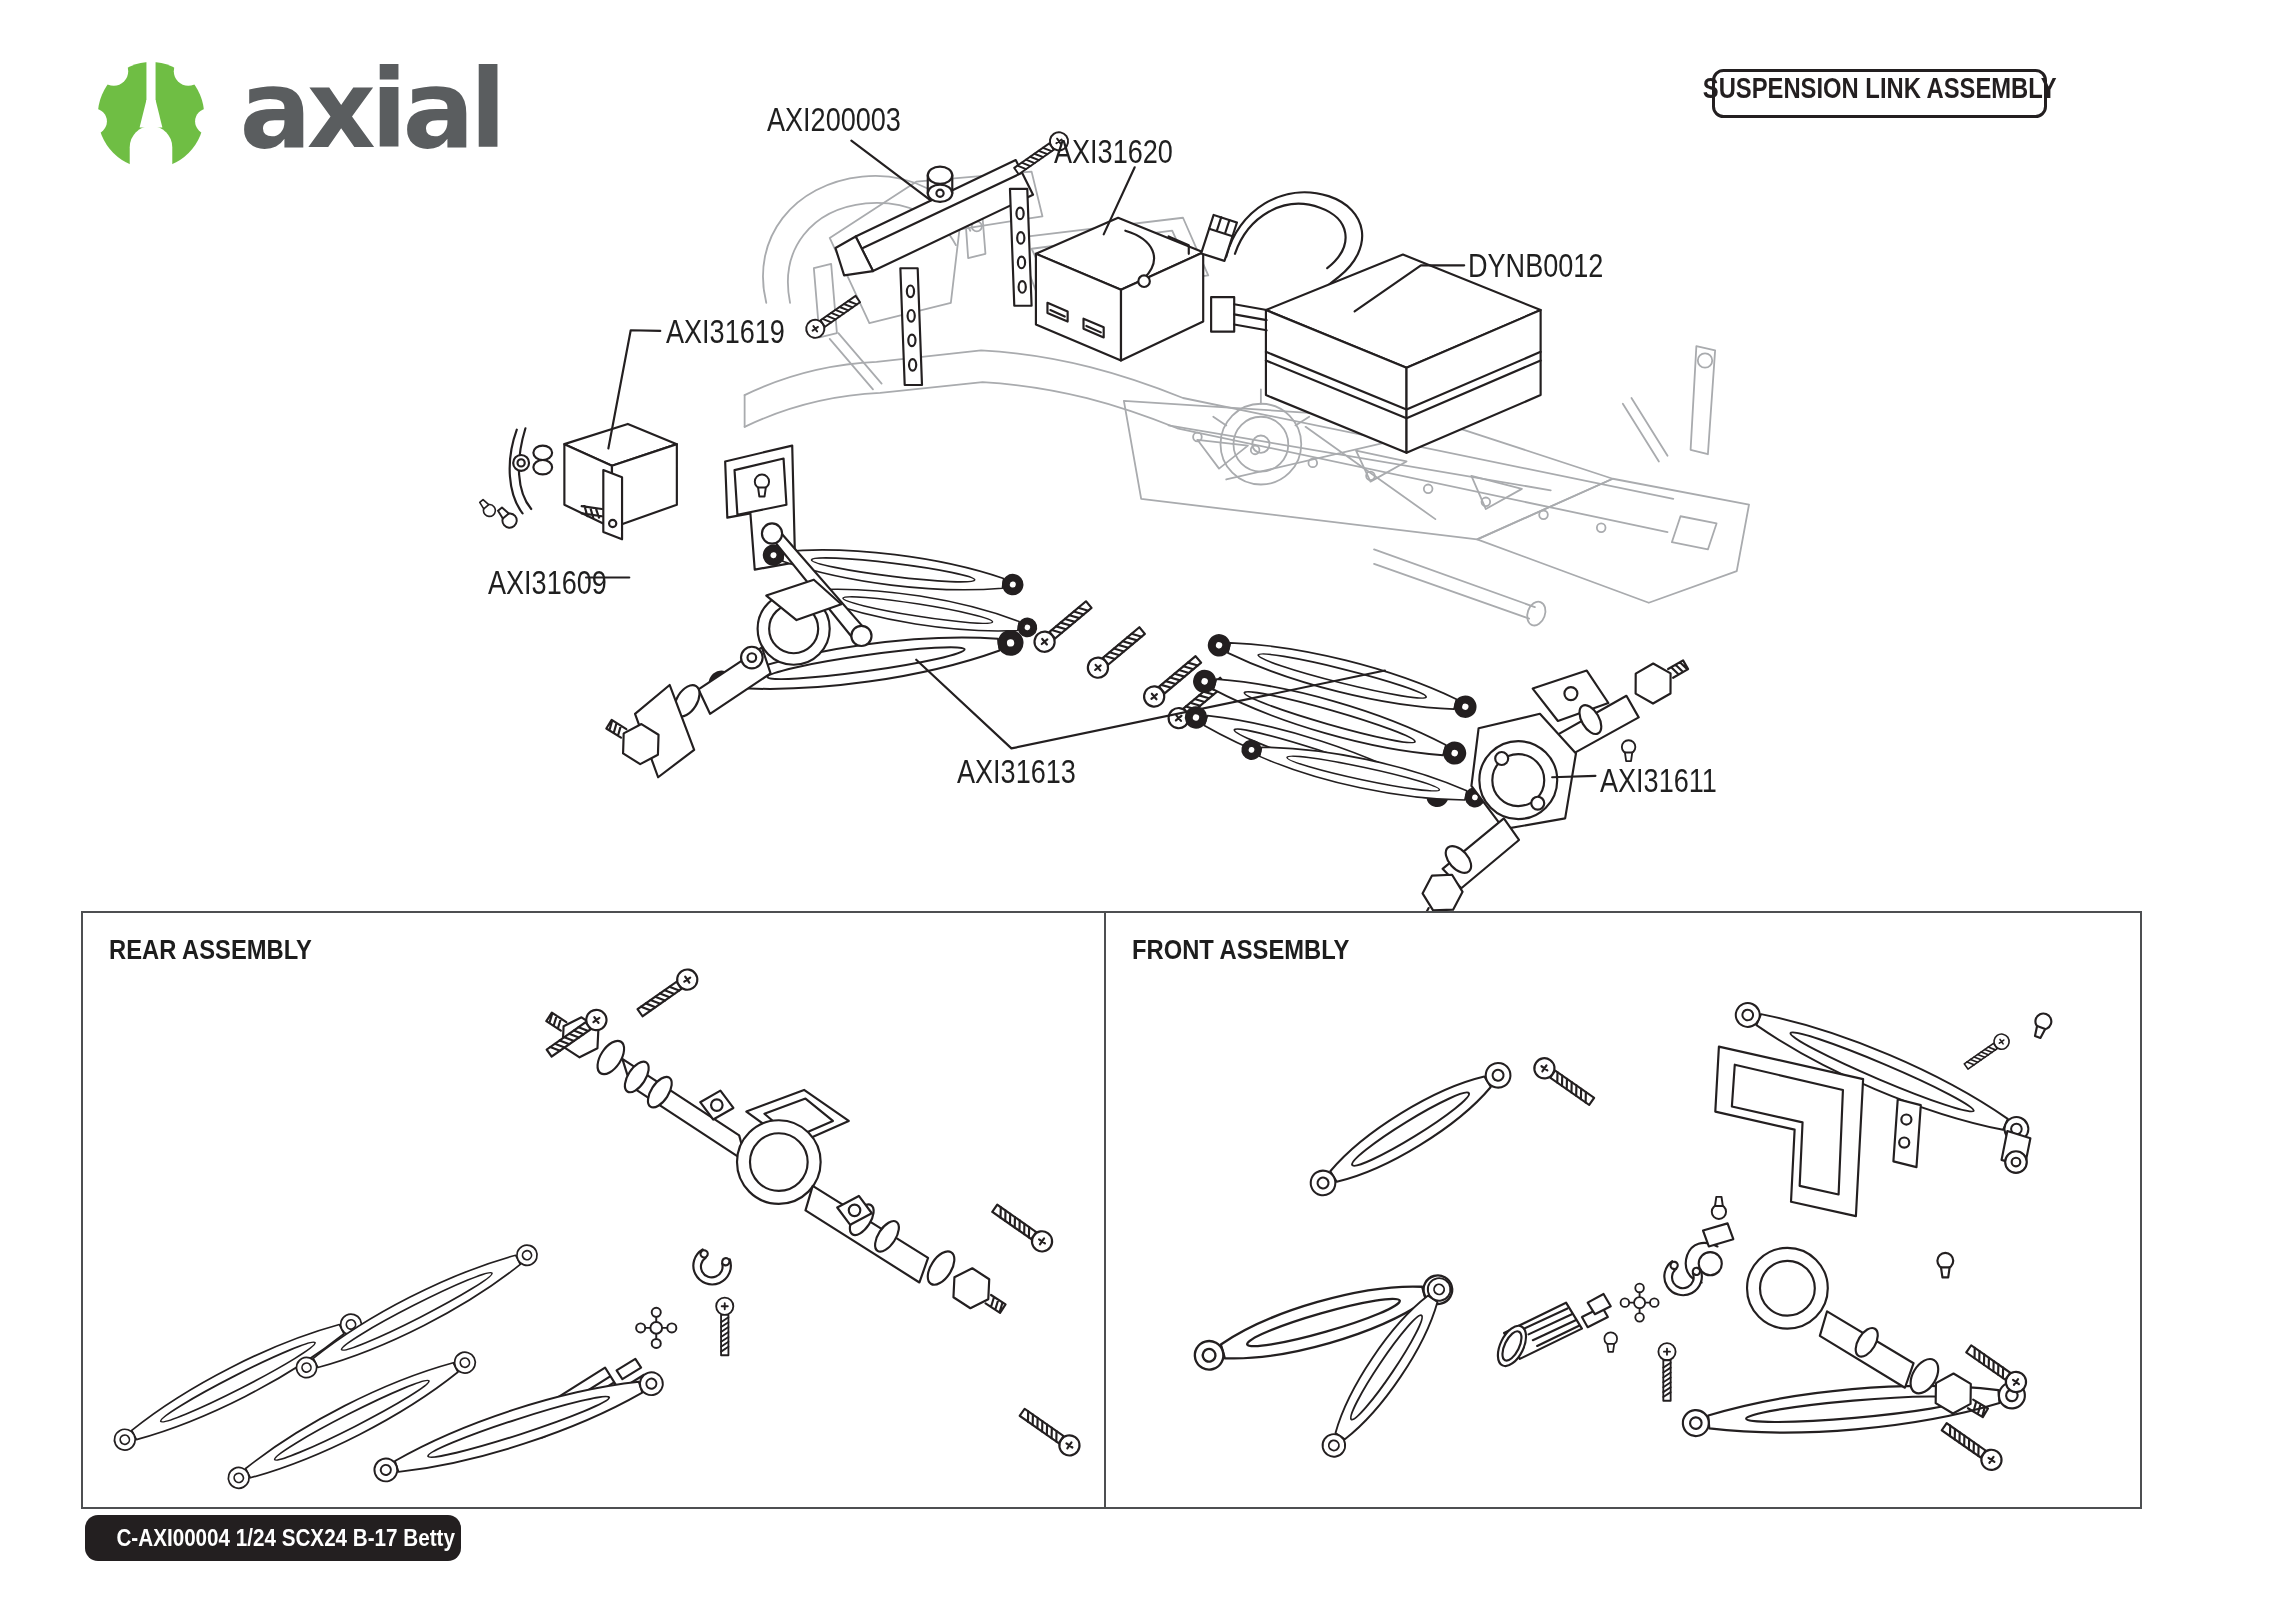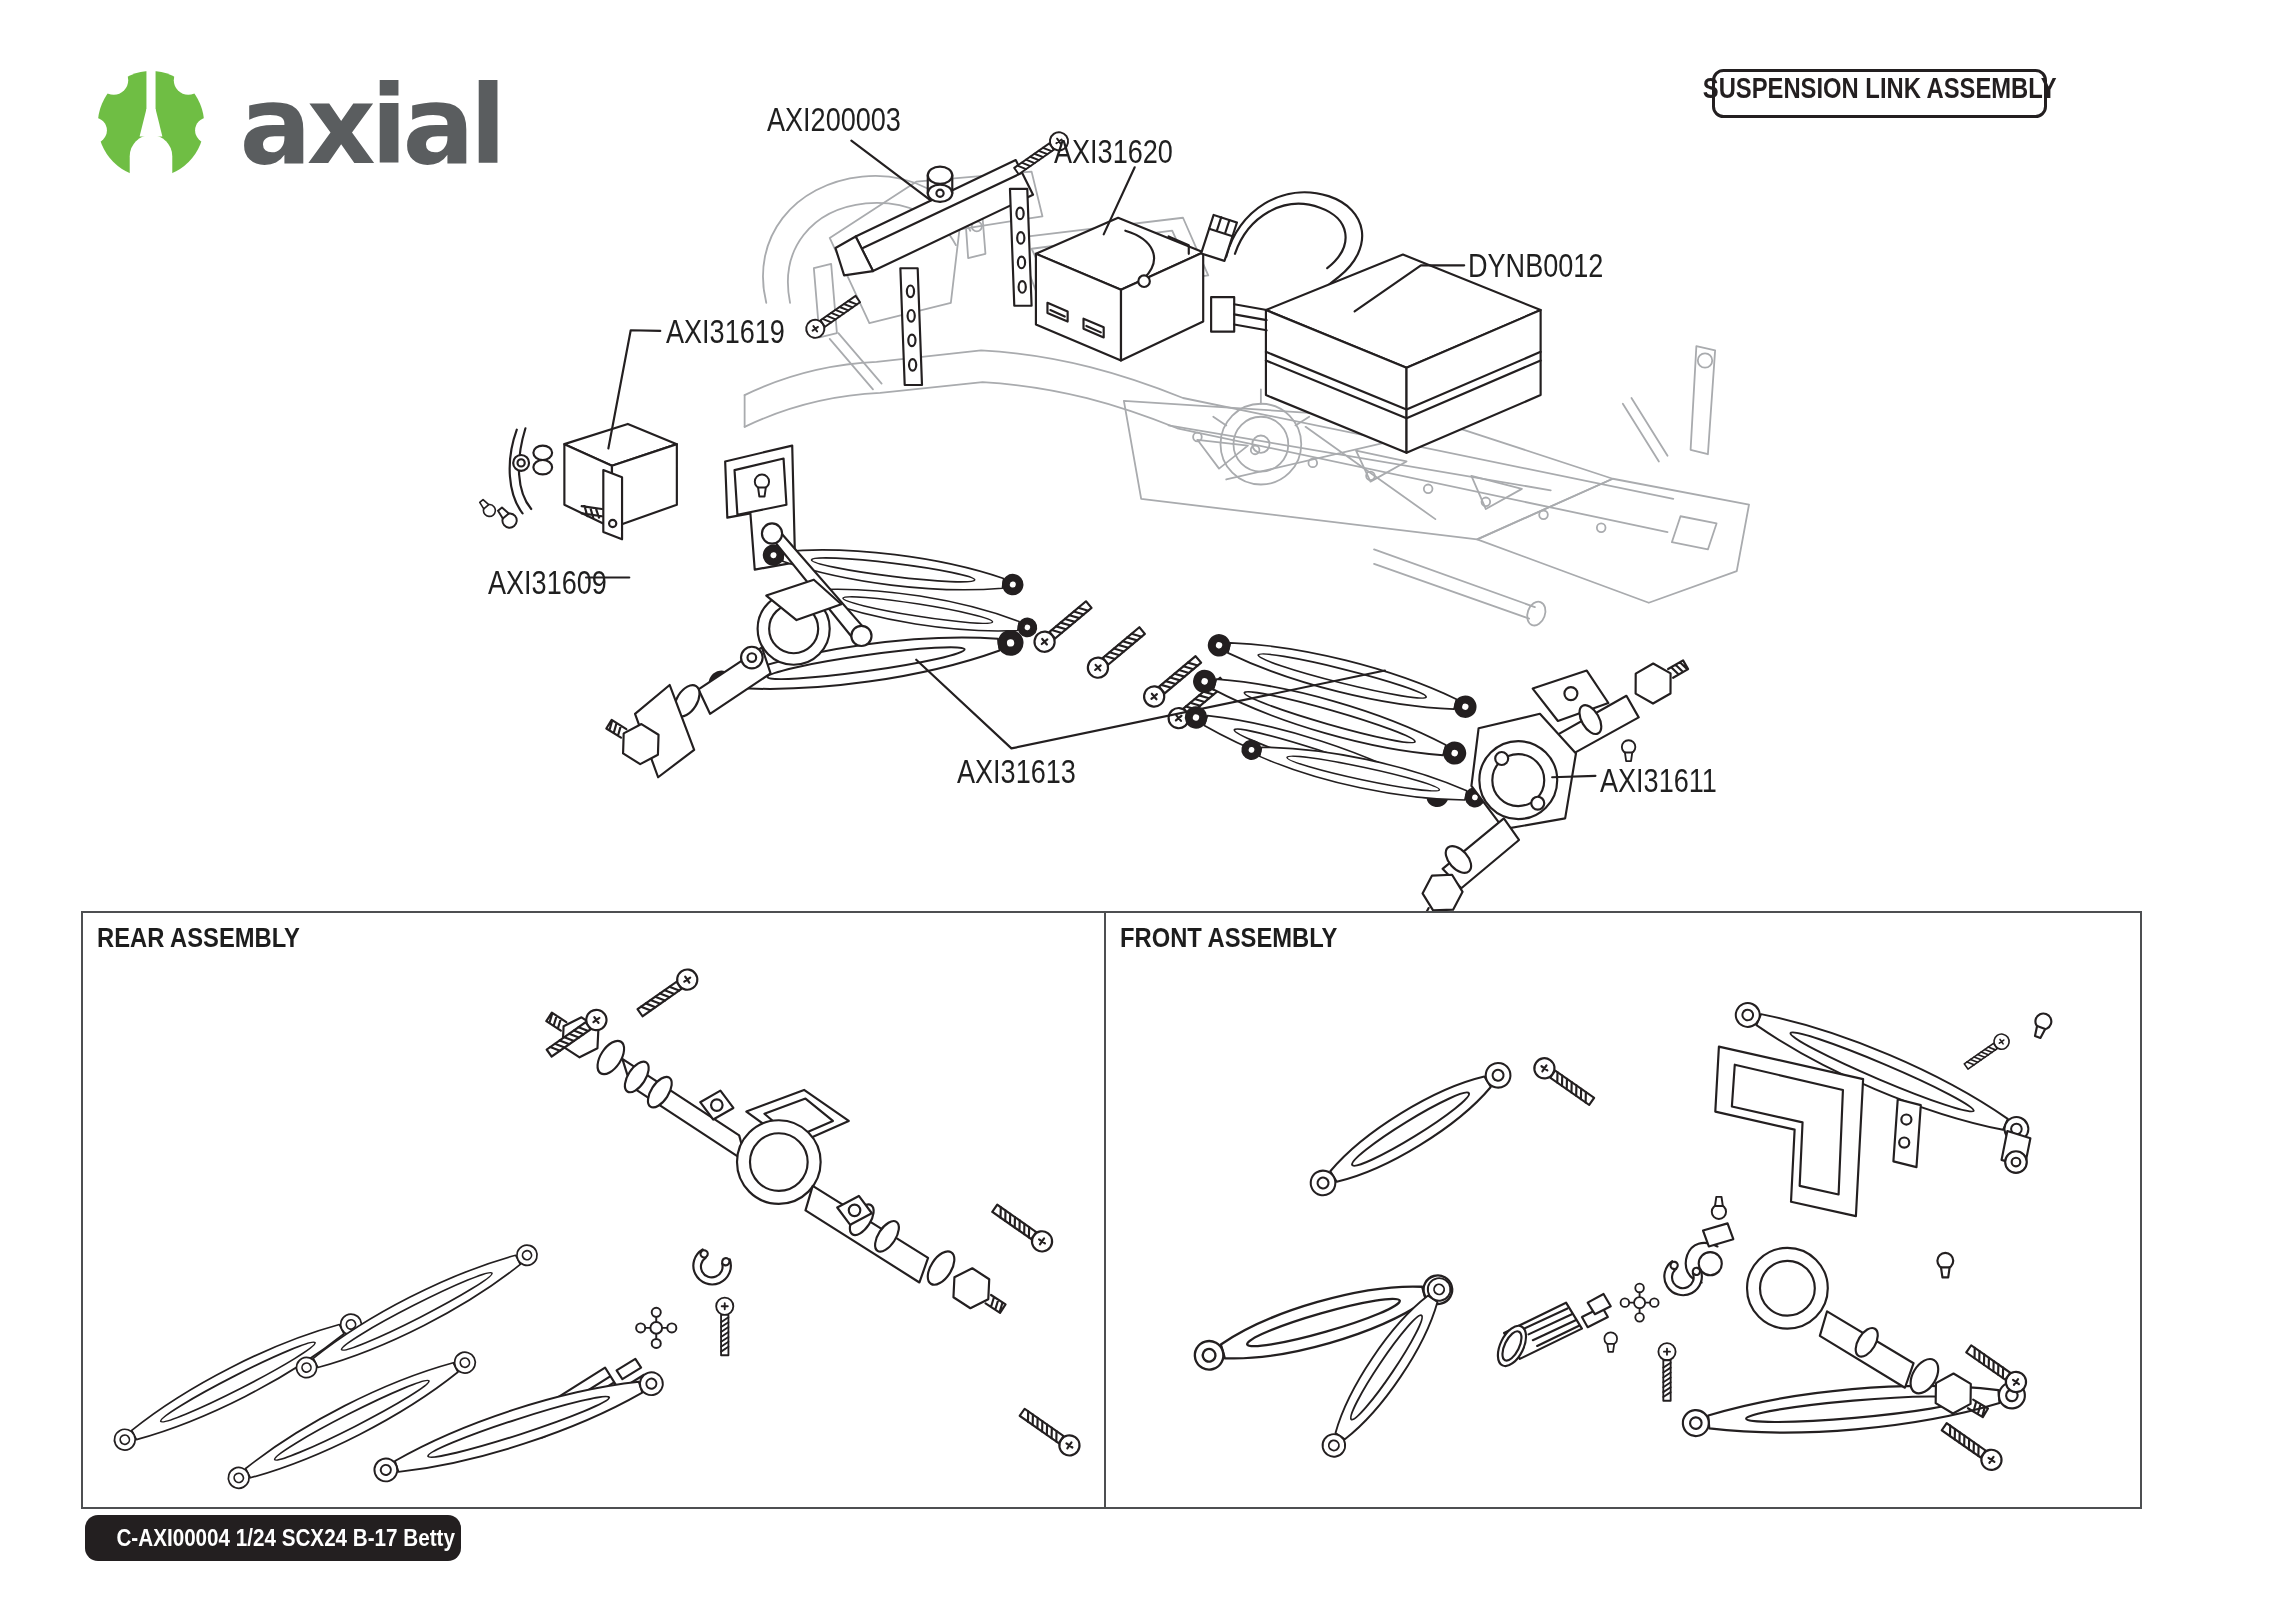--- a/index.html
+++ b/index.html
@@ -1,36 +1,36 @@
 <!DOCTYPE html>
 <html style="font-size:11.5px"><head>
 <meta charset="utf-8">
 <style>
   html,body{margin:0;padding:0;background:#fff;}
   body{width:2273px;height:1623px;position:relative;overflow:hidden;
        font-family:"Liberation Sans",sans-serif;color:#231f20;}
   .abs{position:absolute;}
   
-  .logo{position:absolute;left:84px;top:56px;display:flex;align-items:flex-end;height:123px;}
+  .logo{position:absolute;left:84px;top:56px;display:flex;align-items:flex-start;height:123px;}
   .logo svg{width:134px;height:114px;display:block;}
   .wordmark{font-family:"DejaVu Sans",sans-serif;font-weight:bold;font-size:107px;
             color:#5a5d5f;letter-spacing:-5px;line-height:1;margin-left:21.6px;
             transform:scaleY(1.02);}
   .title-box{position:absolute;left:1712px;top:69px;width:329px;height:43px;
              border:3.6px solid #231f20;border-radius:11.5px;background:#fff;
              display:flex;justify-content:center;}
   .title-box span{font-weight:bold;font-size:29px;white-space:nowrap;
                   display:inline-block;transform:scaleX(.82);}
   
   .plabel{position:absolute;font-size:33px;font-weight:400;color:#1f1f1f;white-space:nowrap;}
   .plabel span{display:inline-block;transform:scaleX(.82);transform-origin:0 0;}
   
   .section-box{position:absolute;top:911px;width:1034px;height:594px;
                border:2.2px solid #4d4f51;background:#fff;}
-  .section-box h2{position:absolute;left:14.4px;top:10px;margin:0;font-size:27px;
+  .section-box h2{position:absolute;left:14.4px;top:10px;margin:12px;font-size:27px;
                   font-weight:bold;color:#1d1d1d;}
   .section-box h2 span{display:inline-block;transform:scaleX(.88);transform-origin:0 0;white-space:nowrap;}
   .section-box svg{position:absolute;left:0;top:0;}
   
   .footer-pill{position:absolute;left:85px;top:1515px;width:376px;height:46px;
                background:#231f20;border-radius:13px;display:flex;align-items:center;
                justify-content:flex-start;}
   .footer-pill span{color:#fff;font-weight:bold;font-size:24px;white-space:nowrap;
                     display:inline-block;transform:scaleX(.86);}
   svg .ln{stroke:#231f20;stroke-width:3;fill:none;stroke-linecap:round;stroke-linejoin:round;}

